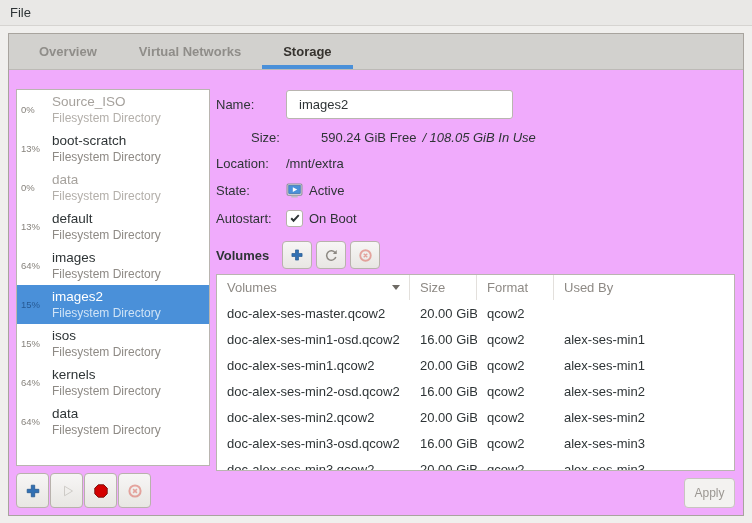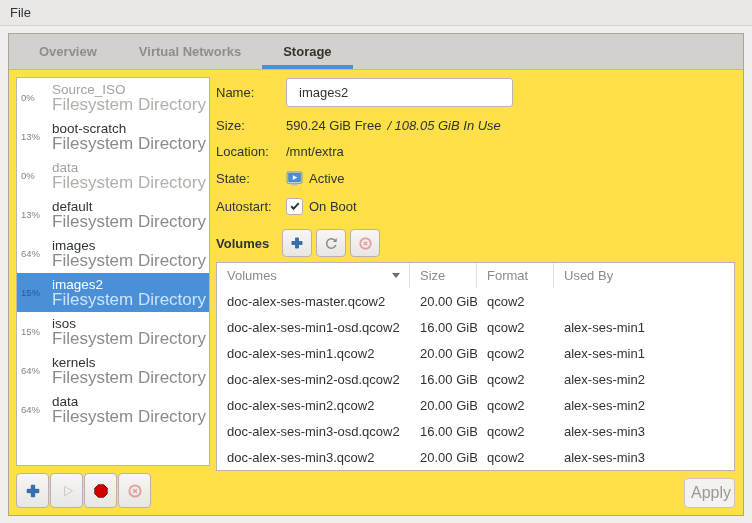--- a/index.html
+++ b/index.html
@@ -9,35 +9,35 @@
     font-family:"Liberation Sans","DejaVu Sans",sans-serif;
     font-size:13px;color:#2e3436;
     -webkit-font-smoothing:antialiased;
   }
   
   .menubar{height:25px;background:#e9e8e6;border-bottom:1px solid #d6d4d1;display:flex;align-items:center;}
   .menu-item{padding:16px 10px;height:100%;display:flex;align-items:center;cursor:default;}
   
   .notebook{
     position:absolute;left:8px;right:8px;top:33px;bottom:7px;
-    border:1px solid #a8a49e;background:#fde047;
-    display:flex;flex-direction:column;
+    border:1px solid #a8a49e;background:#f0abfc;
+    display:flex;flex-direction:column;gap:12px;
   }
   .tabstrip{height:35px;background:#d2d1ce;border-bottom:1px solid #bcbab6;display:flex;align-items:stretch;padding-left:9px;}
   .tab{display:flex;align-items:center;justify-content:center;padding:0 21px;font-weight:bold;color:#8f8d89;border-bottom:4px solid transparent;padding-top:4px;cursor:default;}
   .tab.active{color:#35322e;border-bottom-color:#4a90d9;text-align:center;}
   
   .content{flex:1;display:flex;padding:7px 8px 7px 7px;min-height:0;}
   .left-col{width:194px;display:flex;flex-direction:column;min-height:0;}
   .pool-list{flex:1;background:#ffffff;border:1px solid #b9b5b0;overflow:hidden;}
   .pool-item{height:39px;display:flex;align-items:center;}
   .pool-item .pct{width:31px;padding-left:4px;font-size:9.5px;color:#87837d;flex:none;}
   .pool-item .ptxt{min-width:0;}
   .pool-item .pname{font-size:13.5px;color:#2e3436;line-height:16px;white-space:nowrap;}
-  .pool-item .psub{font-size:17px;color:#8e8a85;line-height:13px;white-space:nowrap;}
+  .pool-item .psub{font-size:12px;color:#8e8a85;line-height:13px;white-space:nowrap;}
   .pool-item.dim .pname{color:#a6a29d;}
   .pool-item.dim .psub{color:#b3afaa;}
   .pool-item.selected{background:#4a90d9;}
   .pool-item.selected .pname{color:#ffffff;}
   .pool-item.selected .psub{color:#cfe3f6;}
   .pool-item.selected .pct{color:#275a94;}
   
   .gbtn{
     background:linear-gradient(#f7f6f5,#e8e6e3);
     border:1px solid #b8b2ac;border-radius:4px;
@@ -73,21 +73,21 @@
   .vhead .vcell:last-child{border-right:none;}
   .vhead .vcell.sortcol{justify-content:space-between;padding-right:9px;}
   .vbody{height:26px;}
   .vcell{padding-left:10px;display:flex;align-items:center;white-space:nowrap;overflow:hidden;}
   .sort-arrow{width:0;height:0;border-left:4px solid transparent;border-right:4px solid transparent;border-top:5px solid #6e6a64;}
   .vfill{flex:1;margin:0 1px;border-top:1px dashed #aeaaa4;}
   
   .apply-row{margin-top:7px;flex:none;display:flex;justify-content:flex-end;}
   .apply-btn{
     width:51px;height:30px;background:#f3f2f0;border:1px solid #c8c4c0;border-radius:4px;
-    font-family:inherit;font-size:16px;color:#9b9792;cursor:default;
+    font-family:inherit;font-size:12px;color:#9b9792;cursor:default;
   }
   svg{display:block;}
 </style>
 </head>
 <body>
 
 <div class="menubar">
   <span class="menu-item">File</span>
 </div>
 
@@ -192,21 +192,21 @@
       </div>
     </div>
 
     <div class="right-col">
 
       <div class="frow" style="margin-bottom:7px;">
         <span class="flabel">Name:</span>
         <input class="name-input" type="text" value="images2" style="">
       </div>
 
-      <div class="frow" style="height:22px;">
+      <div class="frow" style="height:22px;margin-left:35px;">
         <span class="flabel">Size:</span>
         <span class="fvalue">
           <span>590.24 GiB Free</span>
           <span class="italic">/ 108.05 GiB In Use</span>
         </span>
       </div>
 
       <div class="frow" style="height:22px;">
         <span class="flabel">Location:</span>
         <span>/mnt/extra</span>

